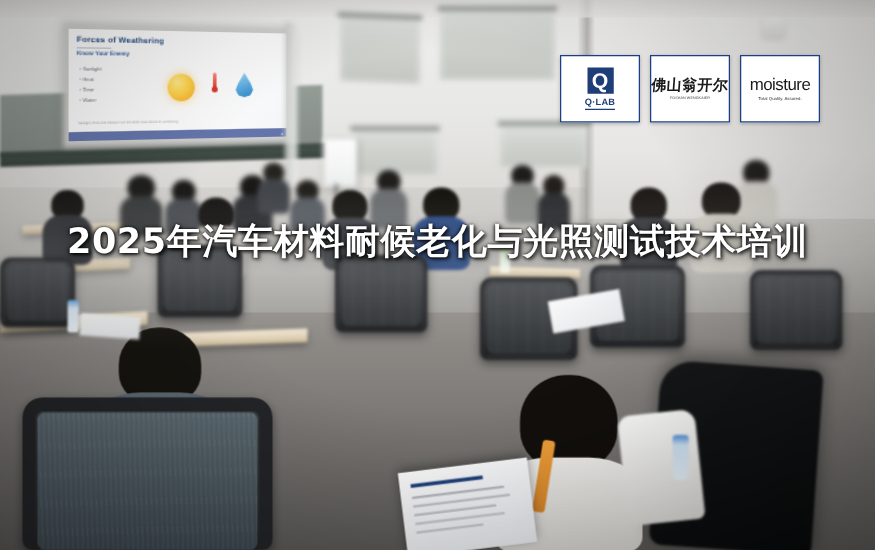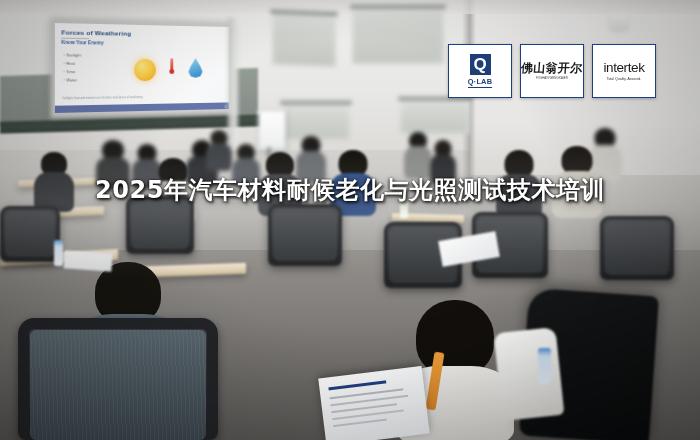--- a/index.html
+++ b/index.html
@@ -277,21 +277,21 @@
     font-weight: bold;
     color: #ffffff;
     line-height: 1.18;
     letter-spacing: .5px;
     text-shadow:
       0 0 2px rgba(0,0,0,.75),
       2px 2px 3px rgba(0,0,0,.65),
       -1px 1px 3px rgba(0,0,0,.55),
       0 3px 10px rgba(0,0,0,.45);
   }
-  .headline .l1 { font-size: 24px; display: block; white-space: nowrap; }
+  .headline .l1 { font-size: 28px; display: block; white-space: nowrap; }
   .headline .l2 { font-size: 30px; display: block; margin-top: 4px; }
 </style>
 </head>
 <body>
 
 <div id="poster">
 
   <div class="photo">
 
     <div class="wall-upper"></div>
@@ -499,21 +499,21 @@
 
     <div class="logo-card">
       <div class="wke">
         <div class="wke-cn">佛山翁开尔</div>
         <div class="wke-en">FOSHAN WENGKAIER</div>
       </div>
     </div>
 
     <div class="logo-card">
       <div class="itk">
-        <div class="itk-name">intertek</div>
+        <div class="itk-name">moisture</div>
         <div class="itk-tag">Total Quality. Assured.</div>
       </div>
     </div>
 
   </div>
 
   <div class="headline">
     <span class="l1">2025年汽车材料耐候老化与光照测试技术培训</span>
   </div>
 

